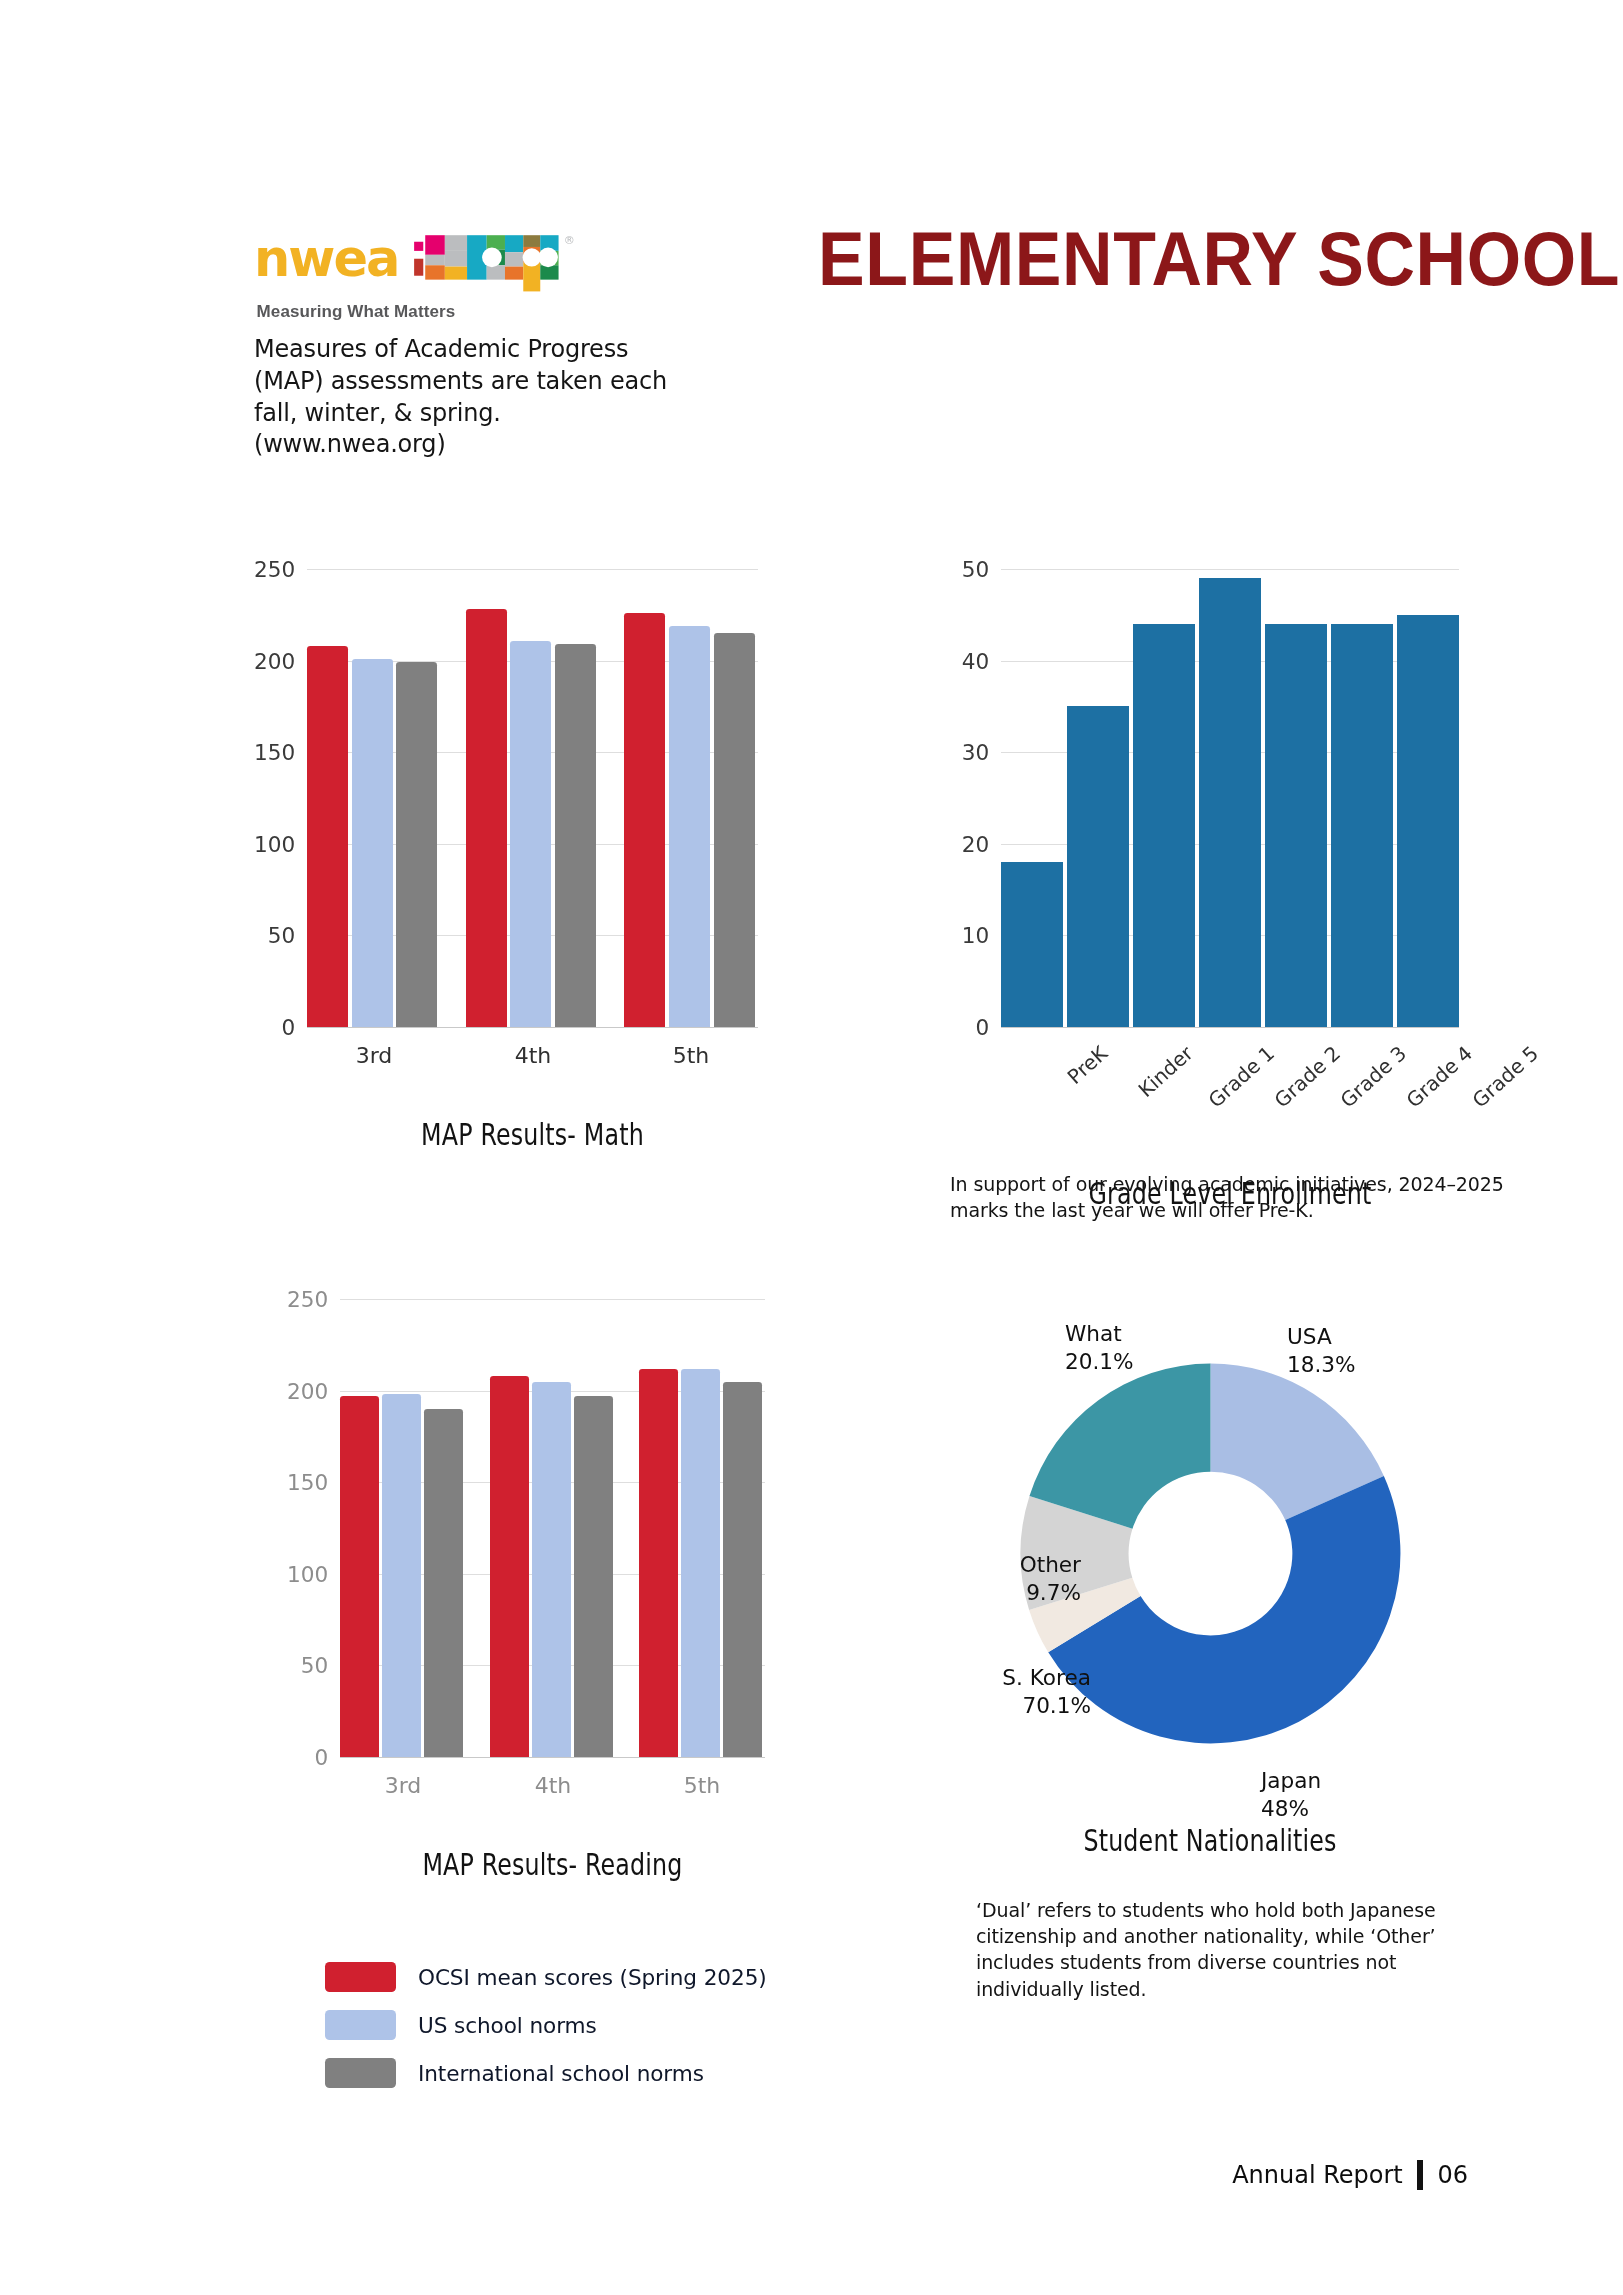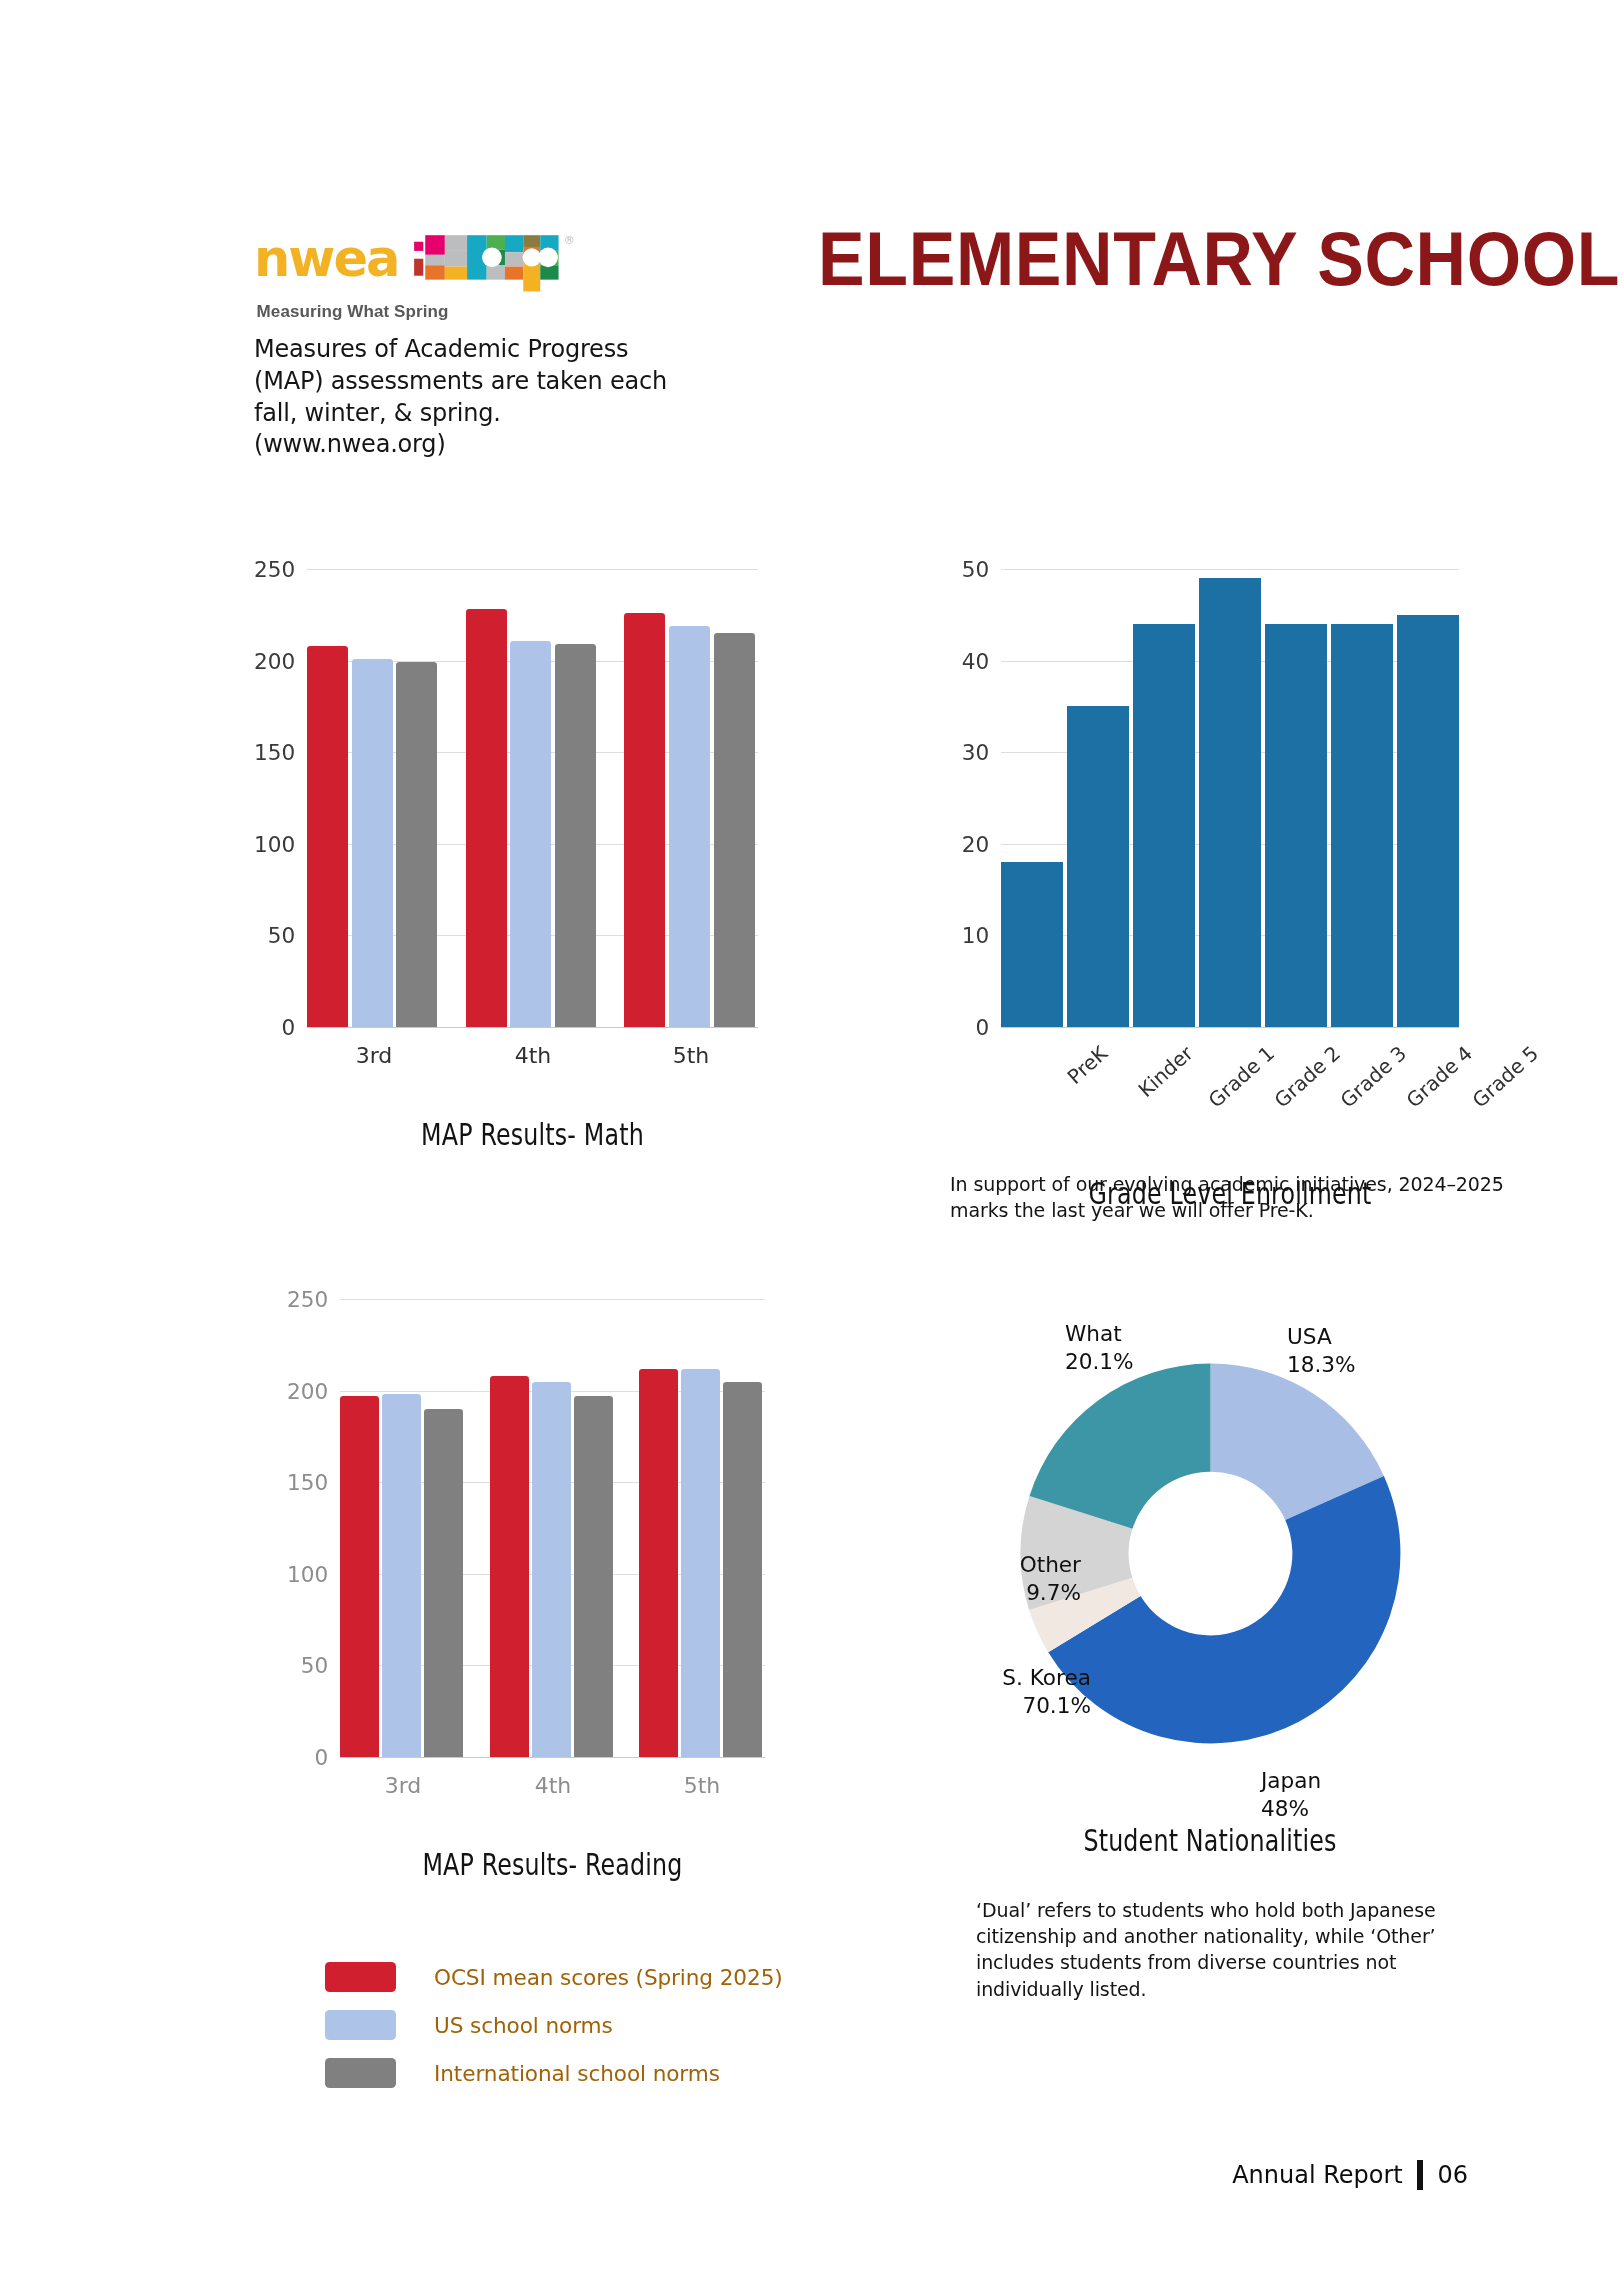--- a/index.html
+++ b/index.html
@@ -44,22 +44,22 @@
           font-family:"DejaVu Sans Condensed","DejaVu Sans",sans-serif;
           font-size:30px;color:#121212;letter-spacing:0.2px;
           transform:scaleX(.88);}
   .caption{position:absolute;font-family:"DejaVu Sans",sans-serif;
            font-size:19px;line-height:1.38;color:#141414;letter-spacing:-0.1px;}
 
   
   .legend{position:absolute;left:325px;top:1953px;}
   .lrow{display:flex;align-items:center;height:48px;}
   .swatch{width:71px;height:30px;border-radius:4.6px;flex:0 0 auto;}
-  .ltext{margin-left:38px;font-family:"DejaVu Sans",sans-serif;font-size:21.6px;
-         color:#a16207;letter-spacing:-0.1px;}
+  .ltext{margin-left:22px;font-family:"DejaVu Sans",sans-serif;font-size:21.6px;
+         color:#0f172a;letter-spacing:-0.1px;}
   .dlabel{position:absolute;font-family:"DejaVu Sans",sans-serif;font-size:21.6px;
           line-height:1.28;color:#101010;white-space:nowrap;}
   .dlabel.r{text-align:right;}
 
   
   .footer{position:absolute;right:155px;bottom:105px;display:flex;align-items:center;
           font-family:"DejaVu Sans",sans-serif;font-size:24px;color:#0d0d0d;}
   .fbar{width:5.9px;height:30px;background:#111;margin:0 14.4px;display:inline-block;}
 </style>
 </head>
@@ -93,21 +93,21 @@
         <rect x="412" y="56" width="26" height="44" fill="#F2B223"></rect>
         <rect x="438" y="14" width="28" height="24" fill="#17A9C4"></rect>
         <rect x="438" y="38" width="28" height="22" fill="#4CAF50"></rect>
         <rect x="438" y="60" width="28" height="22" fill="#1B8A4B"></rect>
         <circle cx="364" cy="48" r="15" fill="#ffffff"></circle>
         <circle cx="450" cy="48" r="15" fill="#ffffff"></circle>
         <circle cx="425" cy="48" r="14" fill="#ffffff"></circle>
         <text x="474" y="28" font-family="DejaVu Sans" font-size="17" fill="#BBBDBF">®</text>
       </g>
     </svg>
-    <div class="nwea-tag">Measuring What Spring</div>
+    <div class="nwea-tag">Measuring What Matters</div>
     <div class="map-note">Measures of Academic Progress (MAP) assessments are taken each fall, winter, &amp; spring. (www.nwea.org)</div>
   </div>
 
   <div class="page-title">ELEMENTARY SCHOOL</div>
 
   <div id="charts-layer">
       <div class="chart" style="left:307px;top:569px;width:451px;height:569px;">
         <div class="plot" style="position:absolute;left:0;top:0;width:451px;height:458px;">
           <div class="axis0" style="top:458px;"></div>
           <div class="ylab" style="top:458px;">0</div>

